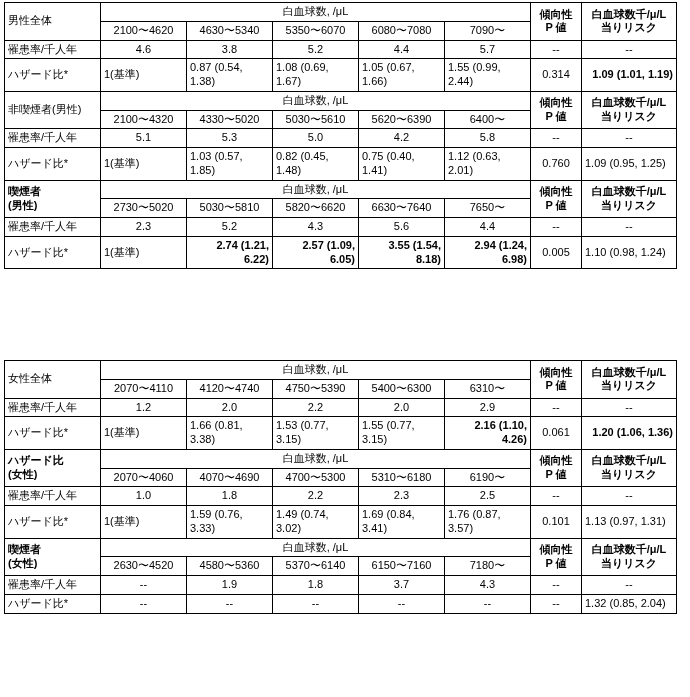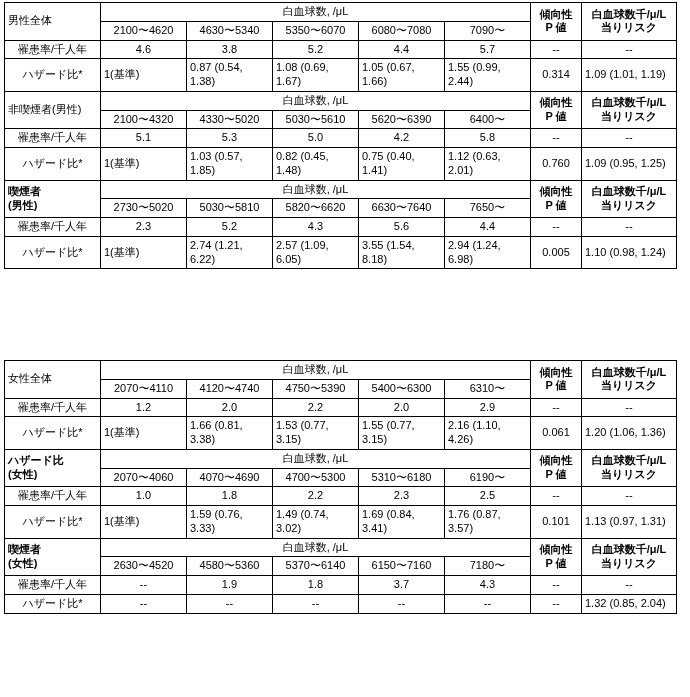--- a/index.html
+++ b/index.html
@@ -29,22 +29,22 @@
   table.tbl td {
     border: 1px solid #000000;
     vertical-align: middle;
     padding: 2px 3px;
     line-height: 1.25;
     font-size: 11px;
     box-sizing: border-box;
   }
   .c { text-align: center; }
   .l { text-align: left; }
-  .b { font-weight: normal; }
-  .rowlabel { text-align: center; padding-left: 4px; }
+  .b { font-weight: bold; text-align: right; }
+  .rowlabel { text-align: left; padding-left: 4px; }
   .grouplabel { font-weight: normal; text-align: left; padding-left: 4px; }
   .hdr-sub { font-size: 10.5px; }
   .tbl-wrap-a { position: absolute; left: 4px; top: 2px; }
   .tbl-wrap-b { position: absolute; left: 4px; top: 360px; }
   .twoline { line-height: 1.2; font-weight: bold; }
 </style>
 </head>
 <body>
 
 <div class="page">

